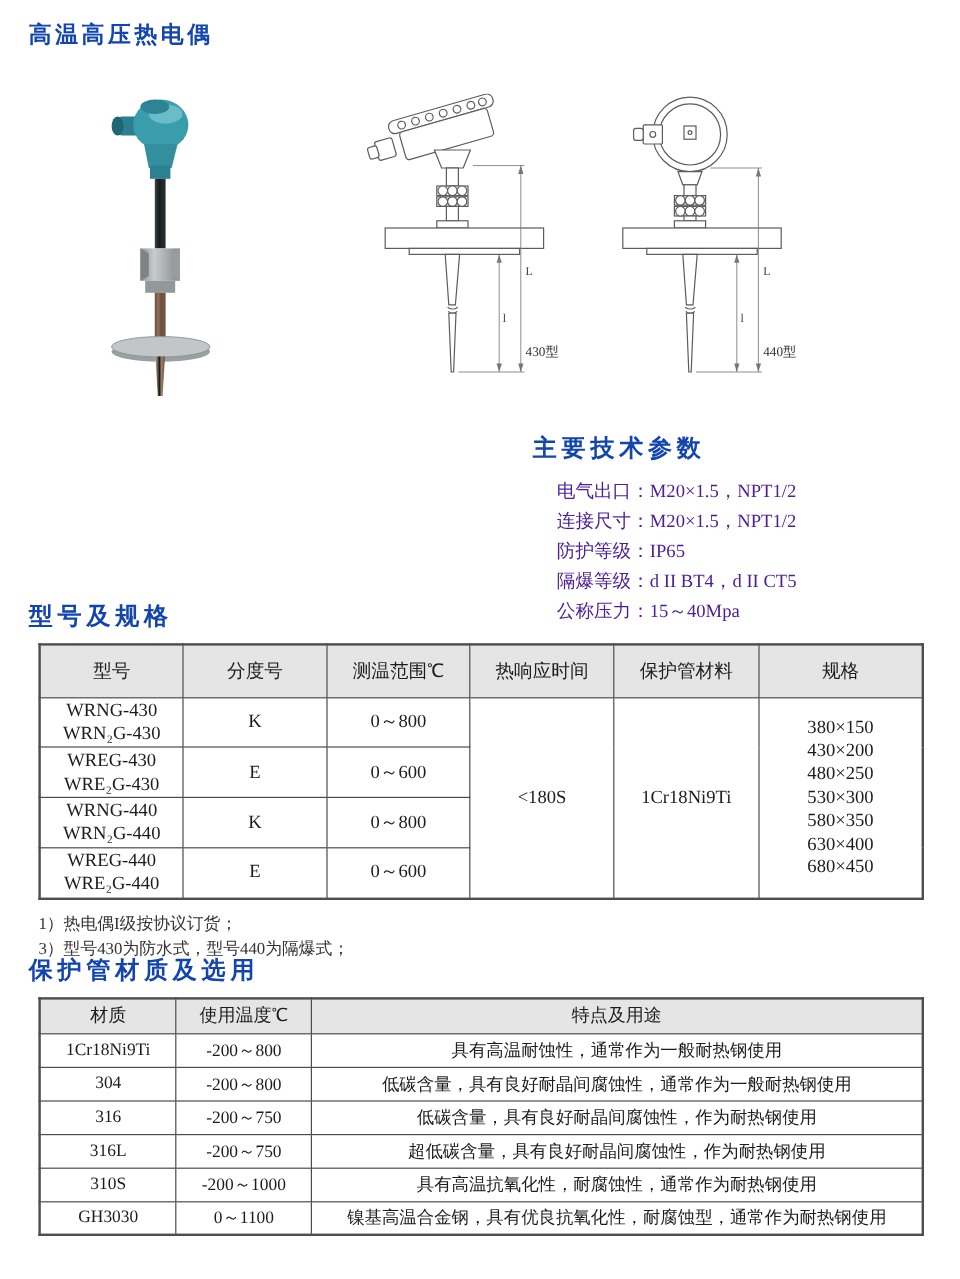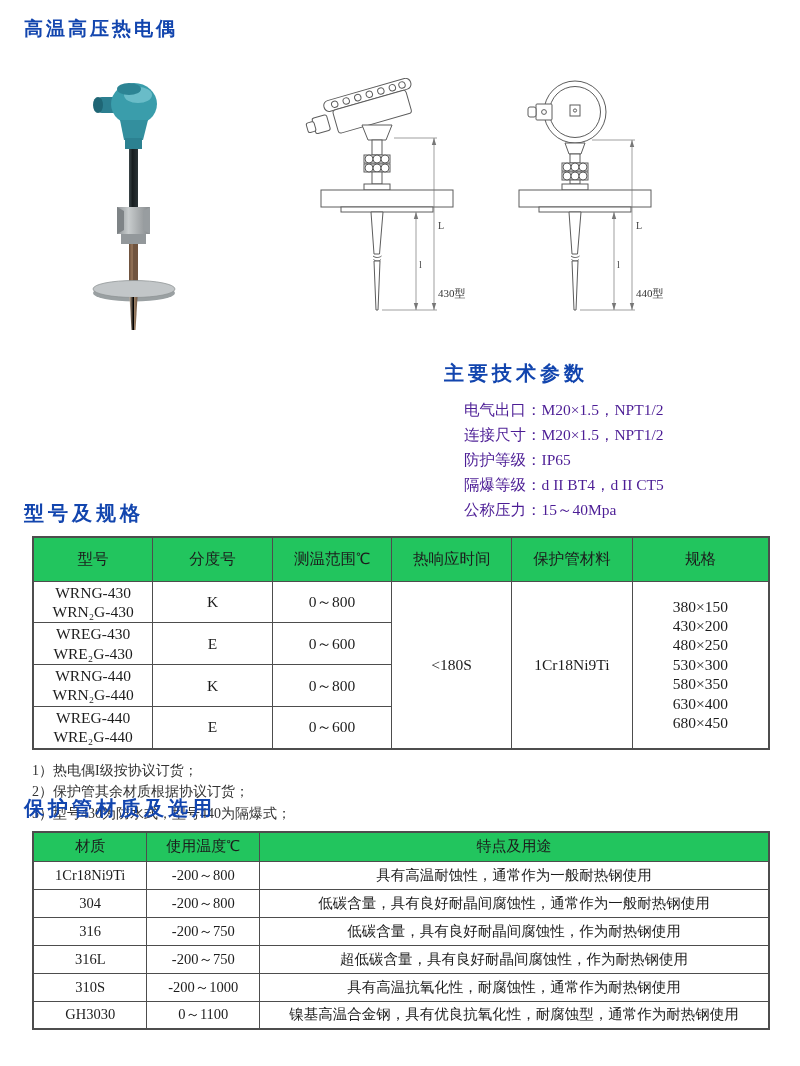--- a/index.html
+++ b/index.html
@@ -35,21 +35,21 @@
   .mat-section  { position:absolute; left:24px; top:795px; width:760px; }
 
   table.tbl {
     border-collapse:collapse; width:738px; margin-left:8px; margin-top:9px;
     border:2px solid #4d4d4d; background:#ffffff;
   }
   table.tbl th, table.tbl td {
     border:1px solid #4d4d4d; text-align:center; vertical-align:middle;
     color:#1c1c1c; padding:1px 4px;
   }
-  table.tbl th { background:#22c55e; font-weight:normal; }
+  table.tbl th { background:#e5e5e5; font-weight:normal; }
   .spec-tbl th { height:44px; font-size:15.5px; }
   .spec-tbl td { height:40px; font-size:15.5px; line-height:1.25; }
   .mat-tbl th  { height:29px; font-size:15px; }
   .mat-tbl td  { height:28px; font-size:14.5px; }
   .multiline   { white-space:pre-line; }
   .sizes-cell  { line-height:1.55; }
 
   .notes { margin-top:10px; margin-left:8px; }
   .notes div { font-size:14px; line-height:1.55; color:#333333; }
 
@@ -294,21 +294,20 @@
       <tr>
         <td class="multiline">WREG-440
 WRE₂G-440</td>
         <td>E</td>
         <td>0～600</td>
       </tr>
     </tbody>
   </table>
   <div class="notes">
     <div>1）热电偶I级按协议订货；</div>
-    <div>2）保护管其余材质根据协议订货；</div>
     <div>3）型号430为防水式，型号440为隔爆式；</div>
   </div>
 </div>
 
 <div class="mat-section">
   <div class="section-heading">保护管材质及选用</div>
   <table class="tbl mat-tbl">
     <colgroup>
       <col style="width:114px">
         <col style="width:113px">

